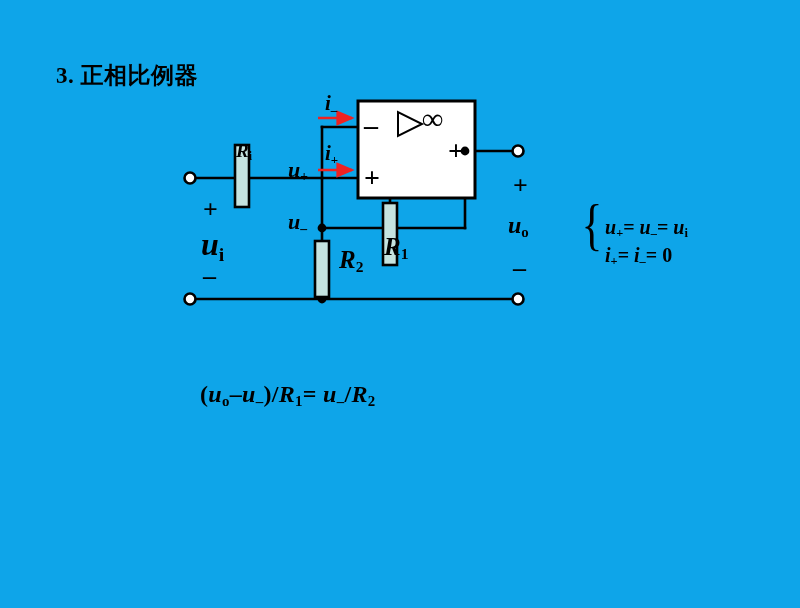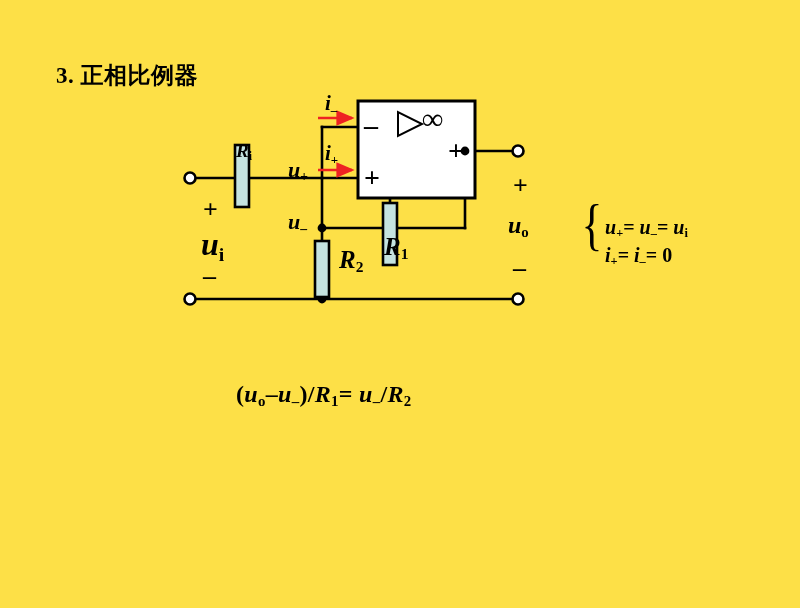--- a/index.html
+++ b/index.html
@@ -11,21 +11,21 @@
     width: 800px;
     height: 608px;
     position: relative;
     font-family: "Liberation Serif", "DejaVu Serif", serif;
     overflow: hidden;
   }
   #slide {
     position: absolute;
     left: 0; top: 0;
     width: 800px; height: 608px;
-    background: #fde047;
+    background: #0ea5e9;
   }
   .title {
     position: absolute;
     left: 56px;
     top: 60px;
     font-family: "Liberation Serif", "DejaVu Serif", serif;
     font-weight: bold;
     font-size: 23px;
     color: #000000;
     letter-spacing: 0.5px;
@@ -60,21 +60,20 @@
   }
   .eq {
     position: absolute;
     font-family: "Liberation Serif", "DejaVu Serif", serif;
     font-weight: bold;
     font-style: italic;
     font-size: 24px;
     color: #000000;
     white-space: nowrap;
     letter-spacing: 0.3px;
-    margin-left: 36px;
   }
   .eq .op { font-style: normal; }
   .eq-blue { color: #3333cc; }
   .brace {
     position: absolute;
     font-family: "Liberation Serif", "DejaVu Serif", serif;
     font-size: 58px;
     font-weight: normal;
     color: #000000;
     line-height: 1;

